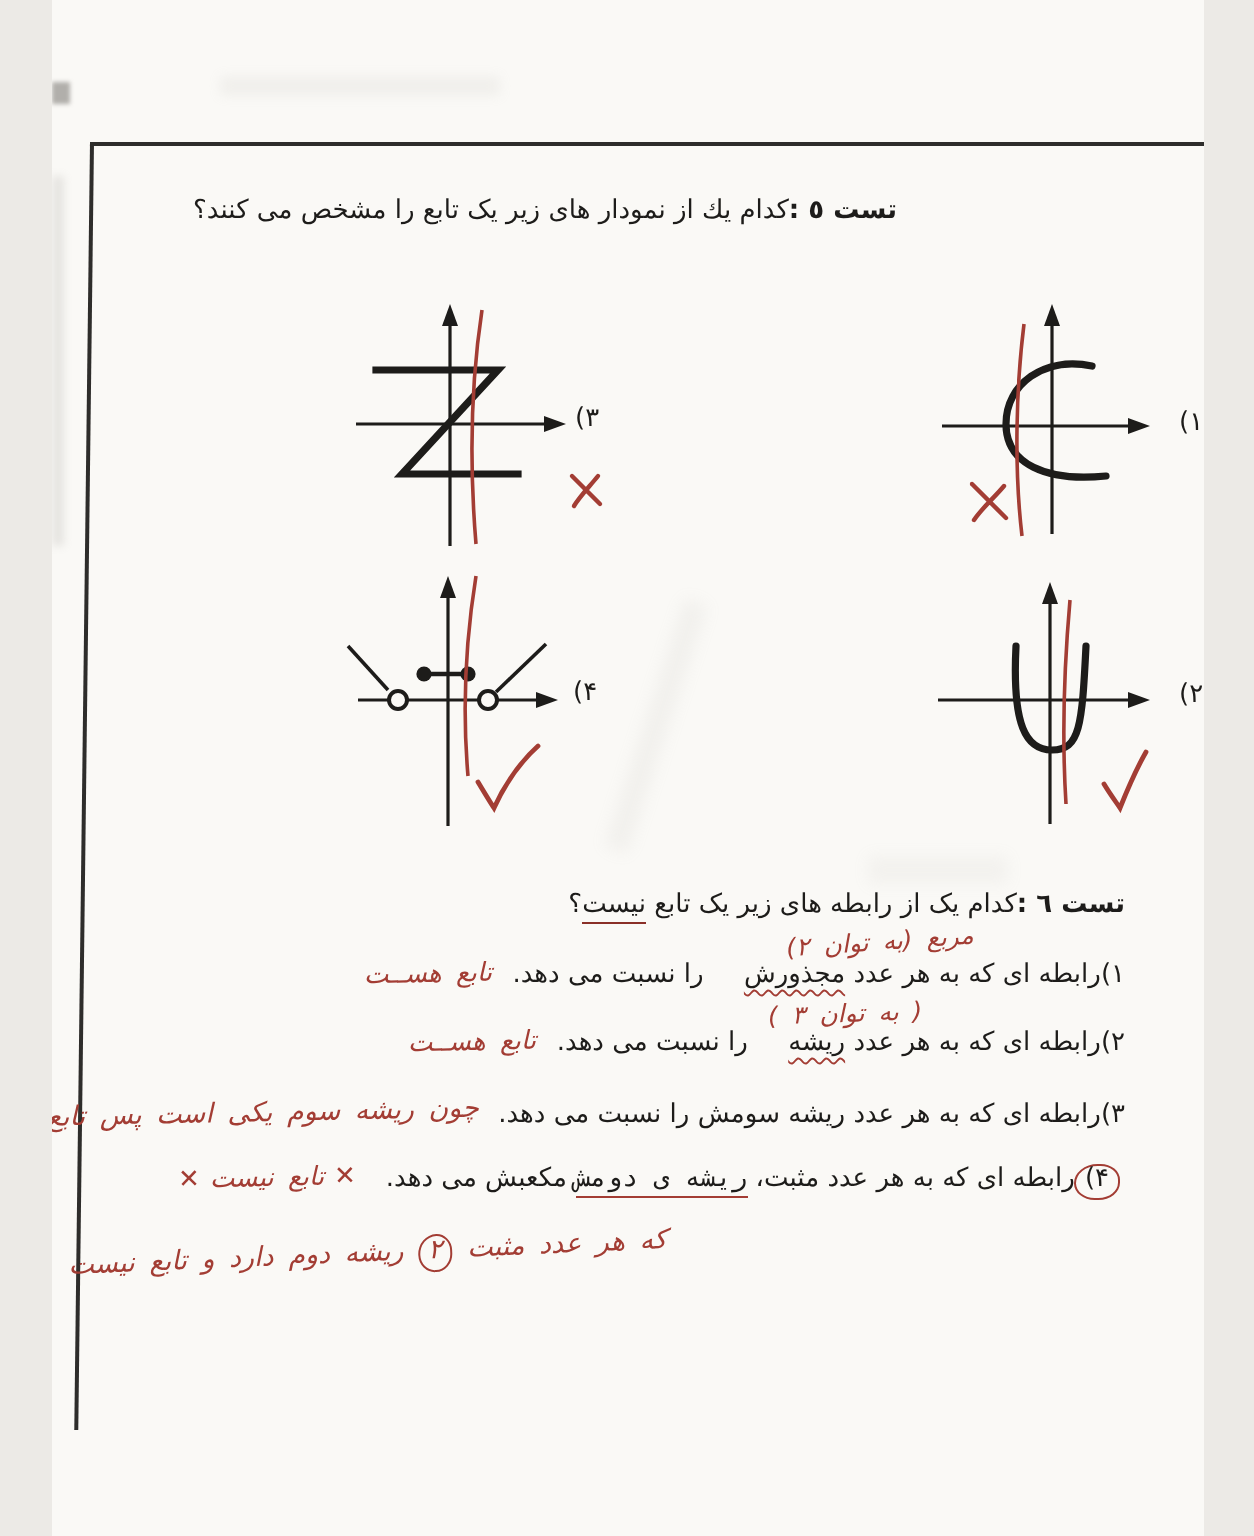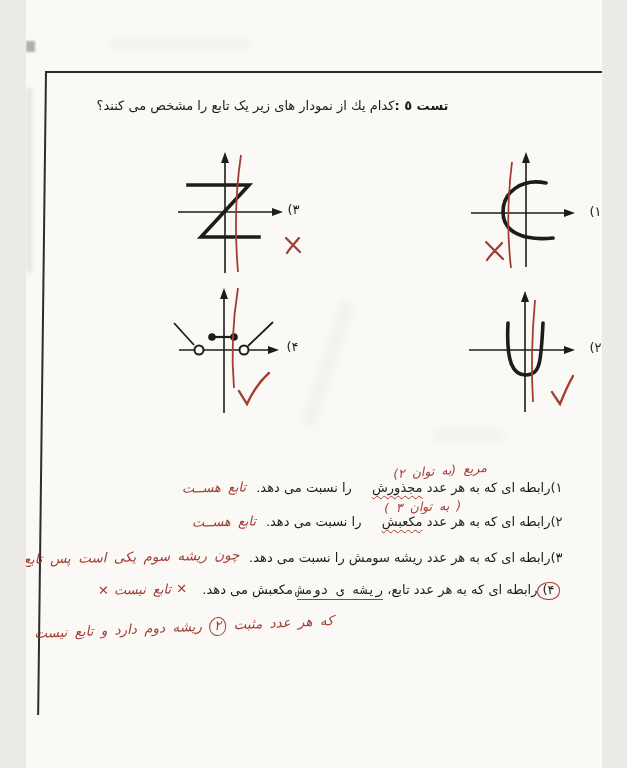--- a/index.html
+++ b/index.html
@@ -147,38 +147,41 @@
       <circle cx="50" cy="56" r="3.8" fill="#1d1c1a"></circle>
       <circle cx="72" cy="56" r="3.8" fill="#1d1c1a"></circle>
       <circle cx="82" cy="69" r="4.5" fill="#faf9f6" stroke="#1d1c1a" stroke-width="2"></circle>
       <line x1="86" y1="65" x2="111" y2="41" stroke="#1d1c1a" stroke-width="1.8"></line>
       <path d="M 76,7 C 71,38 69,72 72,107" fill="none" stroke="#a33d34" stroke-width="1.8"></path>
       <path d="M 77,110 C 80,115 83,120 85,123 C 90,112 98,100 107,92" fill="none" stroke="#a33d34" stroke-width="2.4" stroke-linecap="round"></path>
     </svg>
   </div>
   <div class="glabel" style="left:261px;top:339px;">(۴</div>
 
+  <div class="row" style="right:39px;top:444px;">
+    <span class="b">تست ٦ :</span><span>كدام یک از رابطه های زیر یک تابع </span><span class="u-dark">نیست</span><span>؟</span>
+  </div>
 
   <div class="hw hw-note" style="right:115px;top:463px;transform:rotate(-4deg);">مربع (به توان ٢)</div>
 
   <div class="row" style="right:39px;top:479px;">
     <span>١)</span><span>رابطه ای که به هر عدد </span><span class="u-red-wavy">مجذورش</span><span> را نسبت می دهد.</span><span class="hw hw-inline">تابع هســت</span>
   </div>
 
   <div class="hw hw-note" style="right:140px;top:499px;transform:rotate(-2deg);">( به توان ٣ )</div>
 
   <div class="row" style="right:39px;top:513px;">
-    <span>٢)</span><span>رابطه ای که به هر عدد </span><span class="u-red-wavy">مکعبش</span><span> را نسبت می دهد.</span><span class="hw hw-inline">تابع هســت</span>
+    <span>٢)</span><span>رابطه ای که به هر عدد </span><span class="u-red-wavy">ریشه</span><span> را نسبت می دهد.</span><span class="hw hw-inline">تابع هســت</span>
   </div>
 
   <div class="row" style="right:39px;top:548px;">
     <span>٣)</span><span>رابطه ای که به هر عدد ریشه سومش را نسبت می دهد.</span><span class="hw hw-inline" style="font-size:13.5px;">چون ریشه سوم یکی است پس تابع هست</span>
   </div>
 
   <div class="row" style="right:42px;top:581px;">
-    <span class="circled-red"><span>۴)</span></span><span>رابطه ای که به هر عدد تابع، </span><span class="u-red">ریشه ی دومش</span><span> مکعبش می دهد.</span><span class="hw hw-inline"><span class="xmark">✕</span><span>تابع نیست</span><span class="xmark">✕</span></span>
+    <span class="circled-red"><span>۴)</span></span><span>رابطه ای که به هر عدد مثبت، </span><span class="u-red">ریشه ی دومش</span><span> مکعبش می دهد.</span><span class="hw hw-inline"><span class="xmark">✕</span><span>تابع نیست</span><span class="xmark">✕</span></span>
   </div>
 
   <div class="hw hw-note" style="right:268px;top:612px;font-size:13.5px;transform:rotate(-2.5deg);transform-origin:right center;">
     <span>که هر عدد مثبت </span><span class="circled-red">۲</span><span> ریشه دوم دارد و تابع نیست</span>
   </div>
 
 </div>
 
 </body></html>

